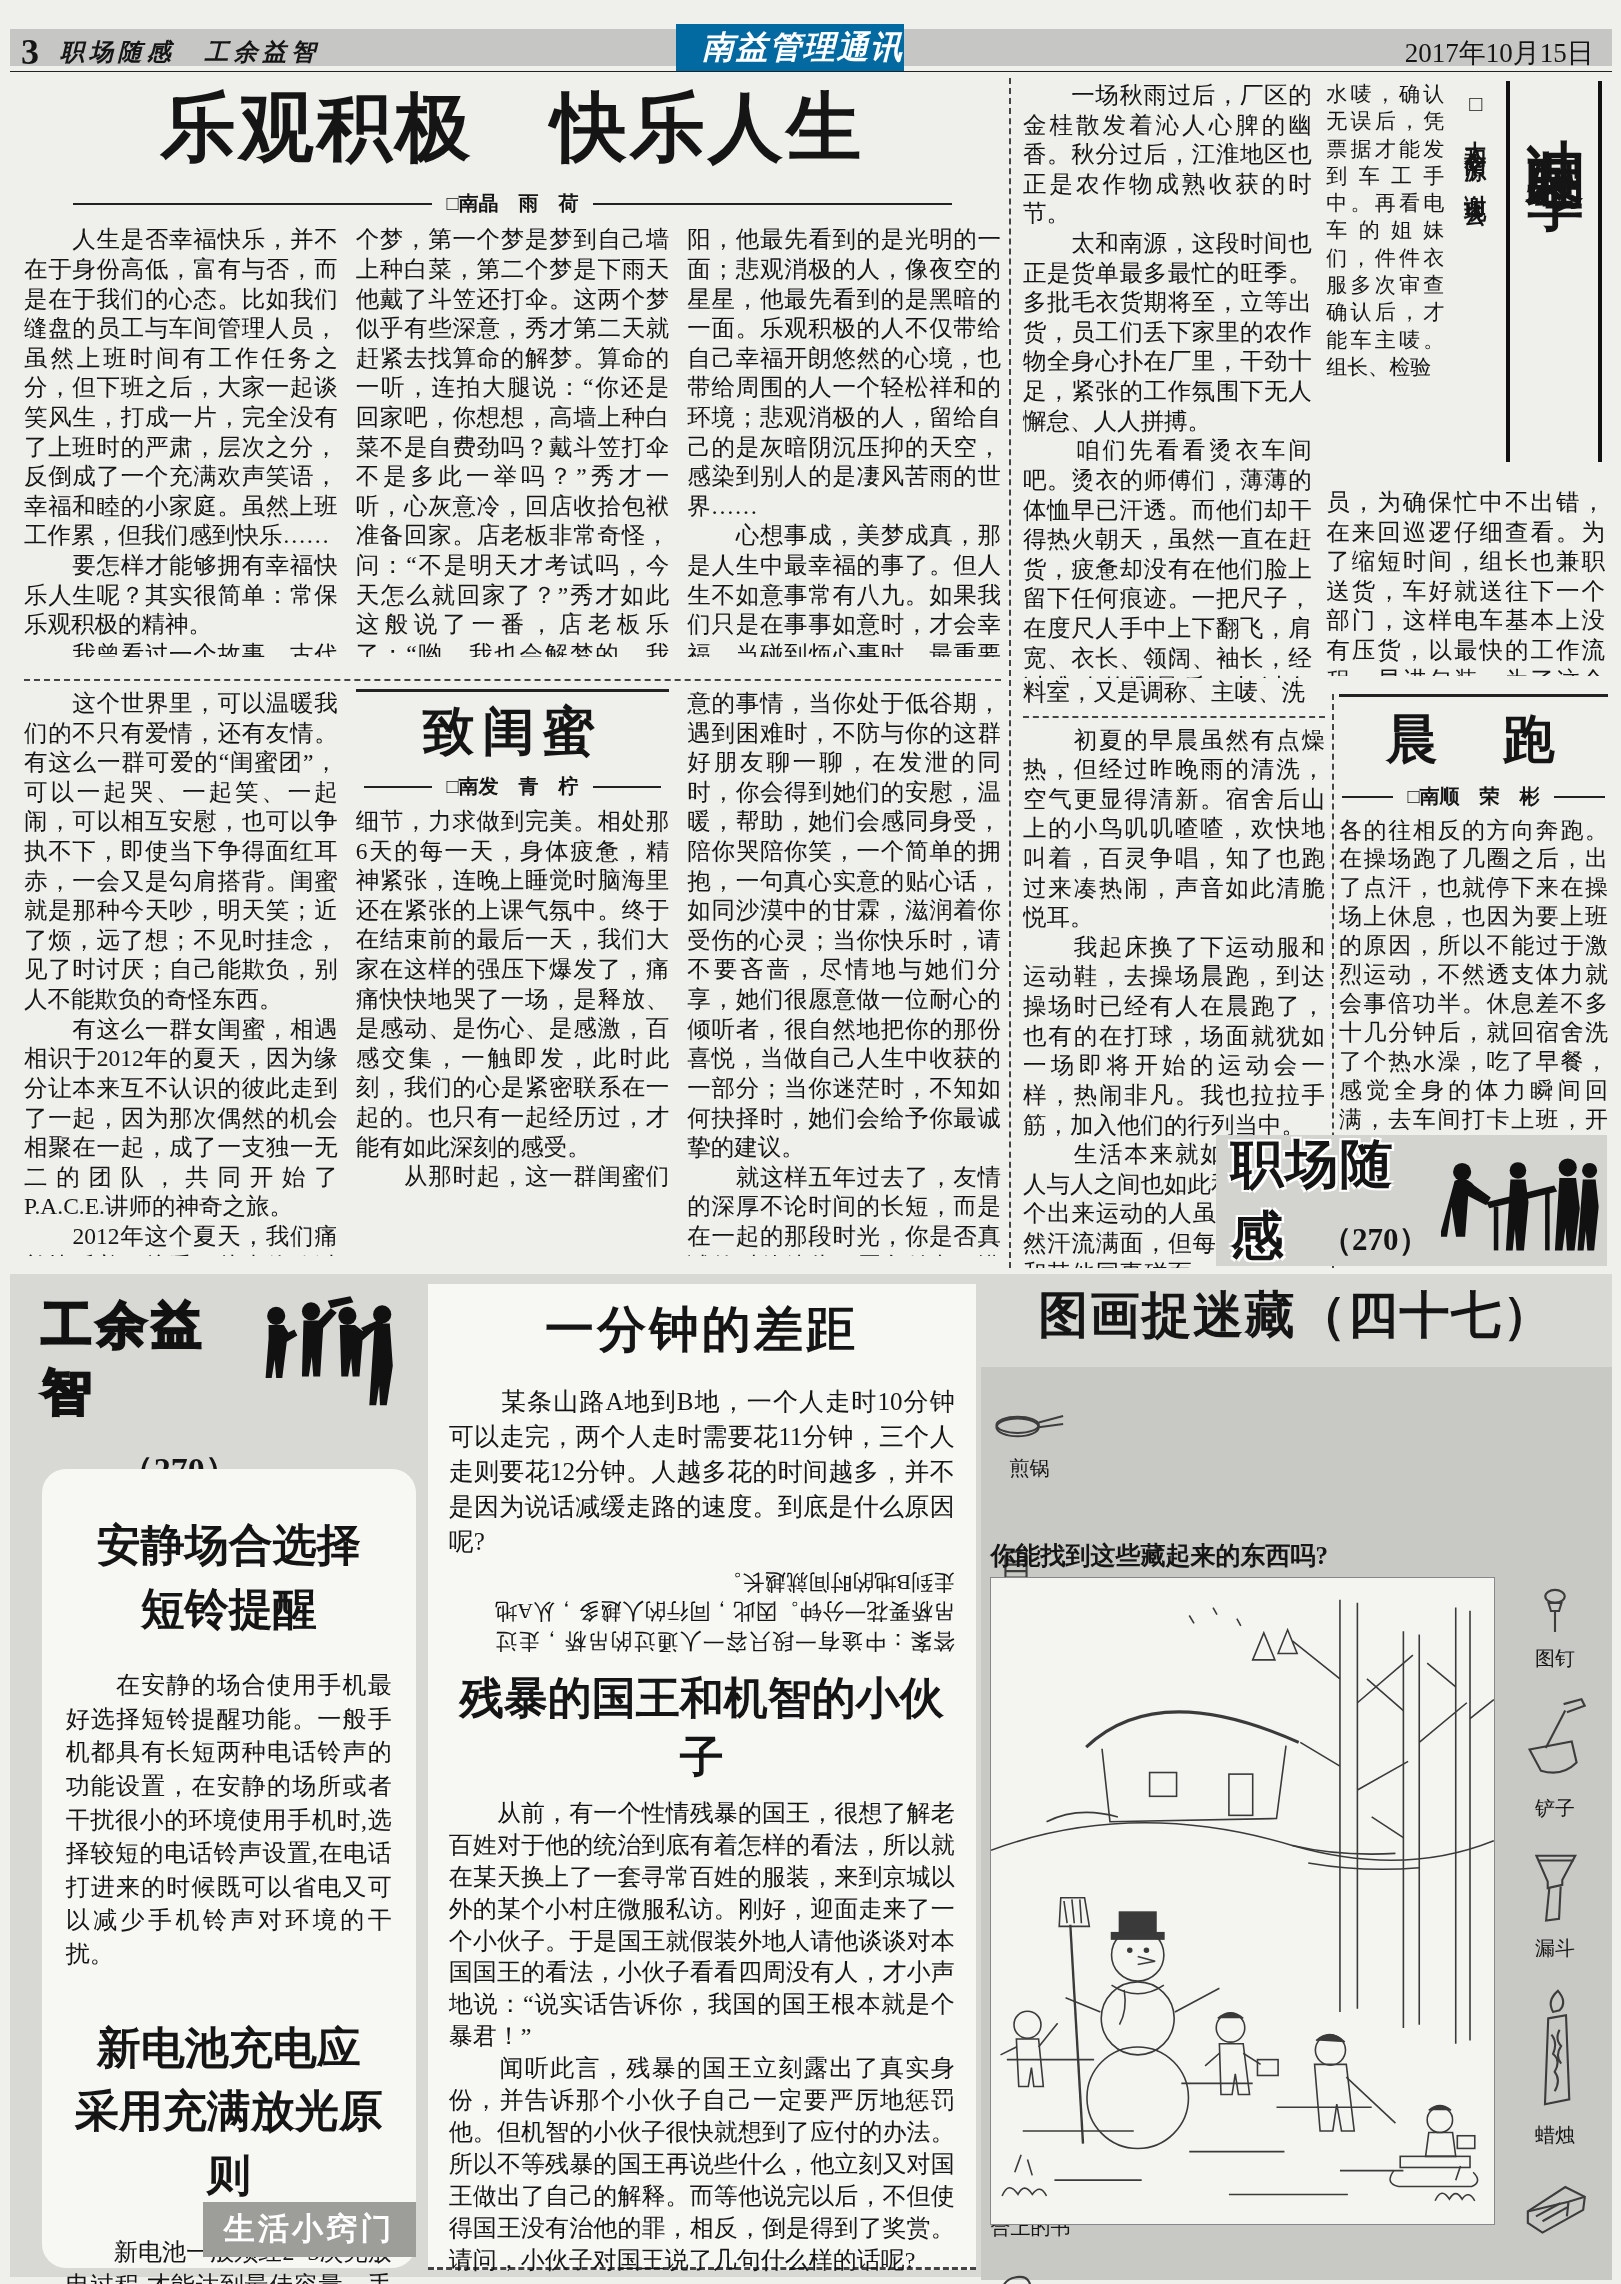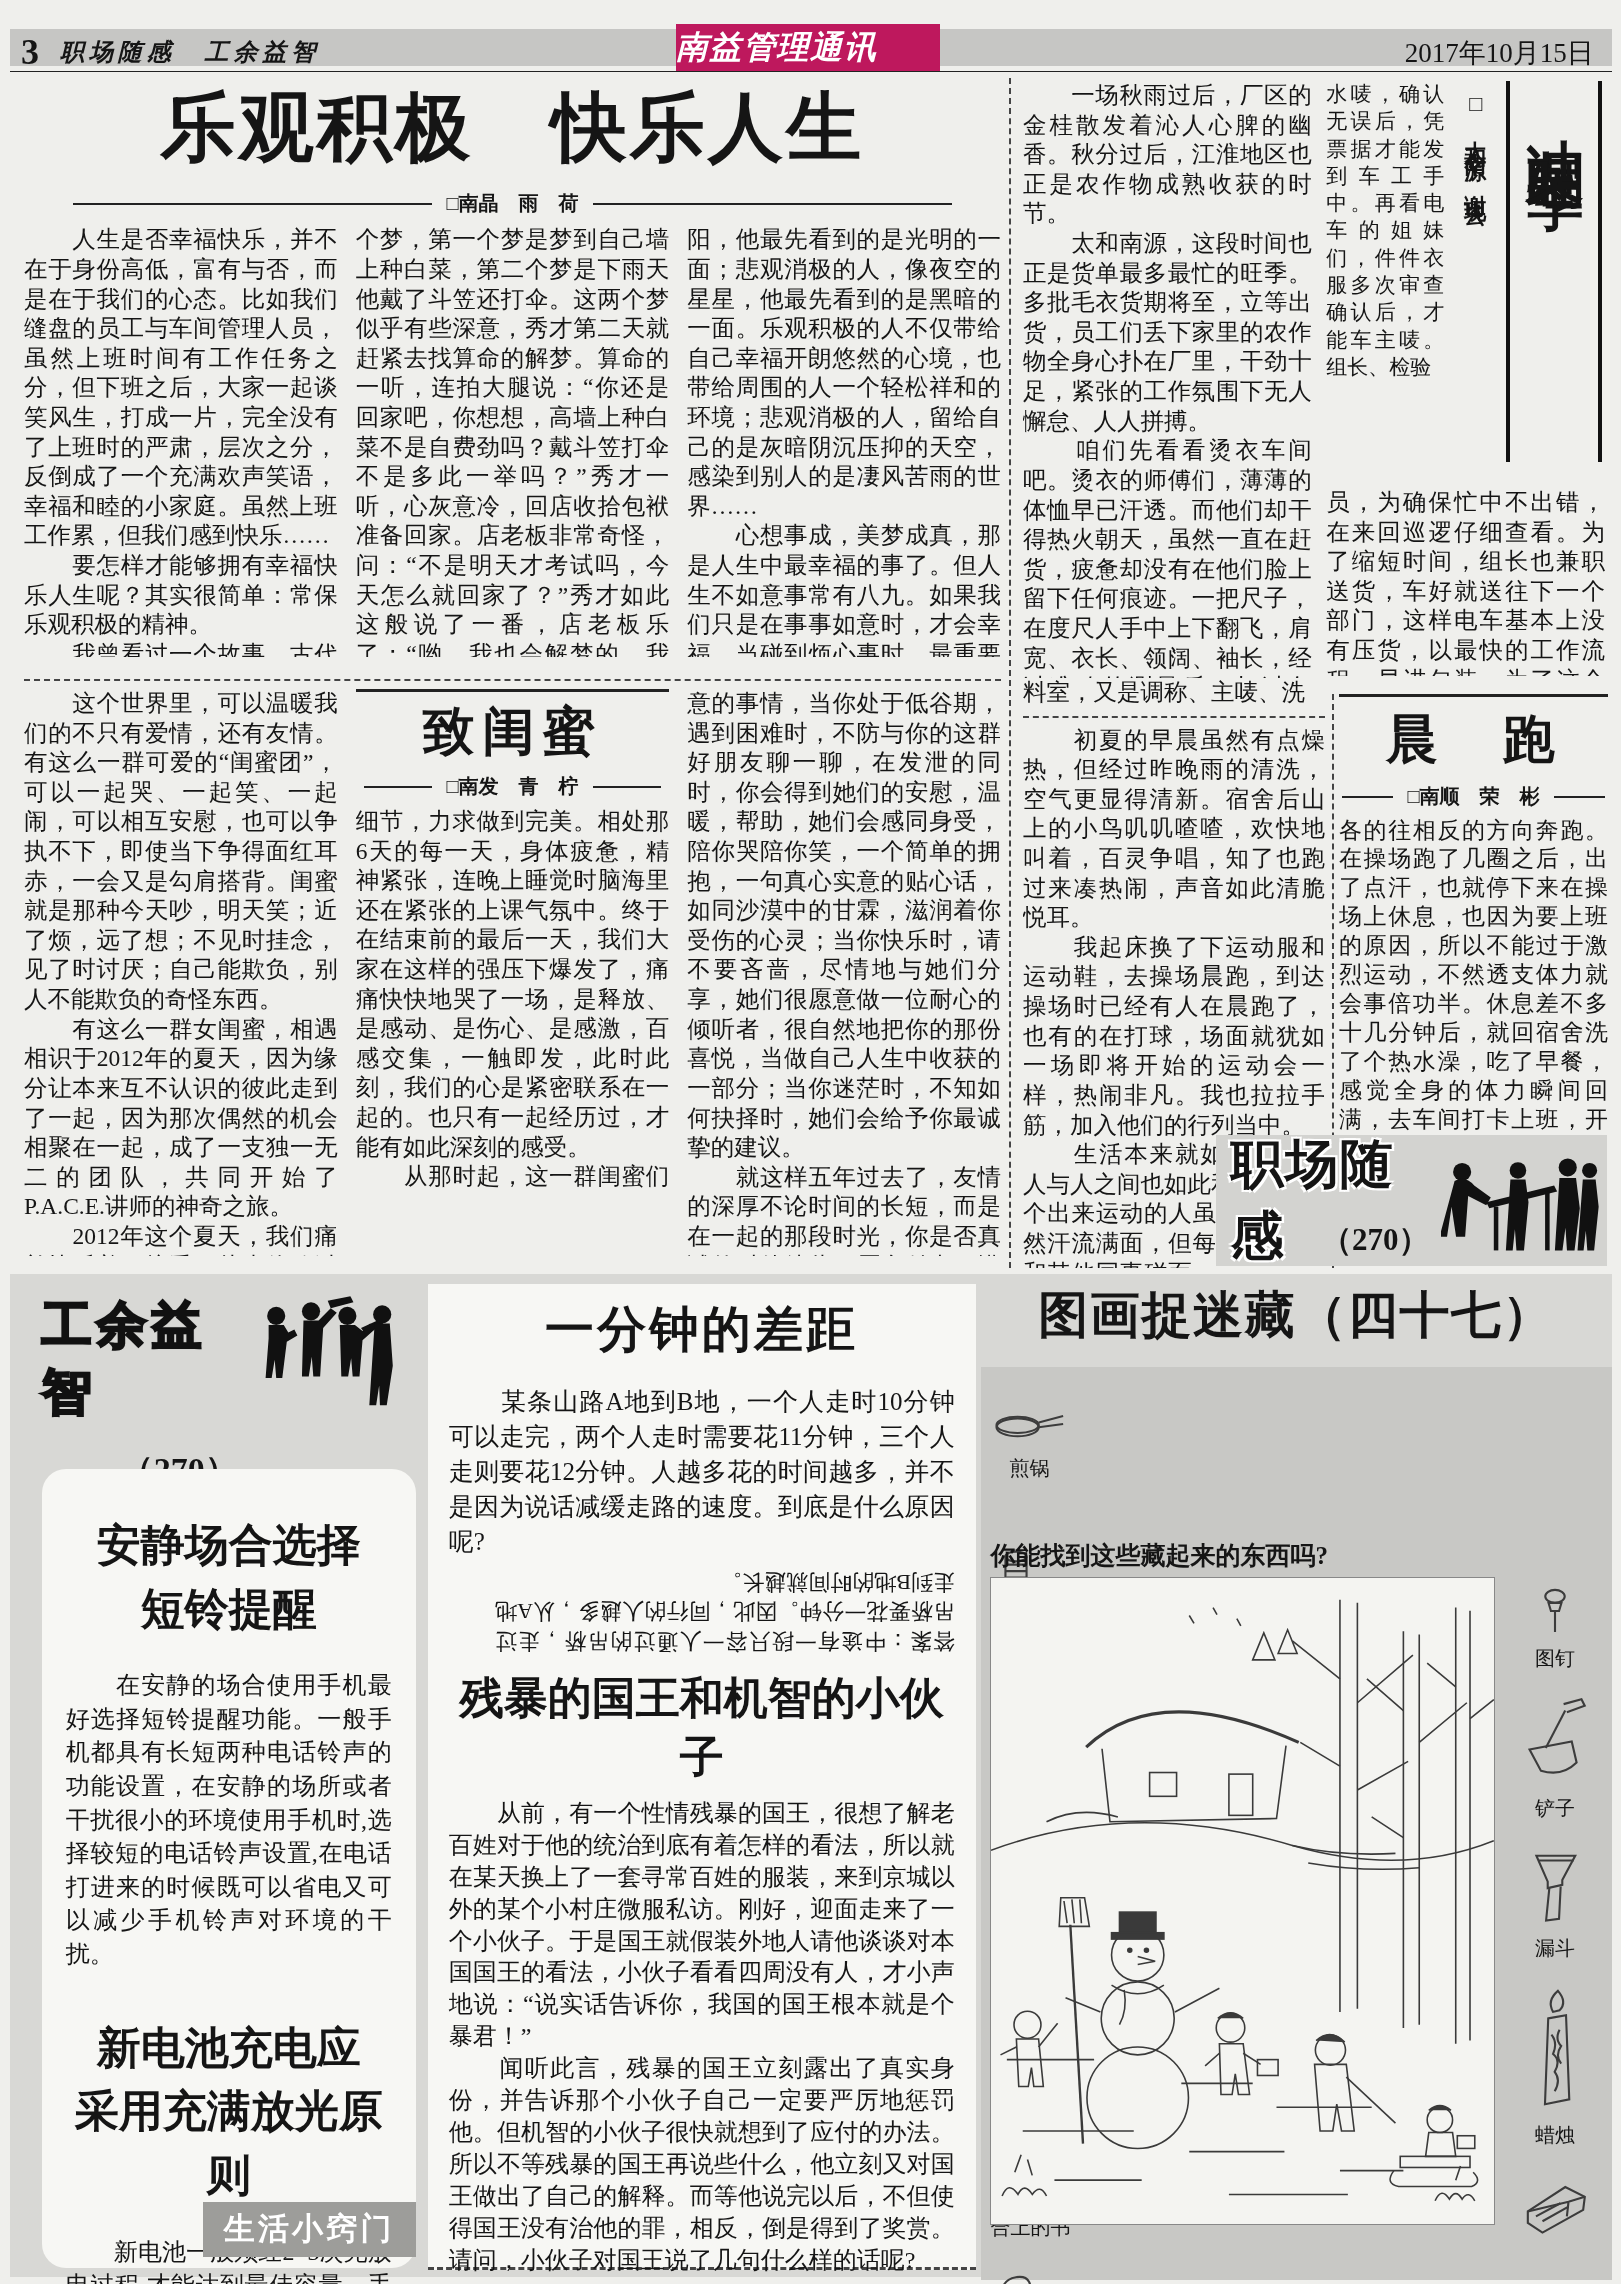--- a/index.html
+++ b/index.html
@@ -11,22 +11,22 @@
   }
   .abs { position:absolute; }
   .prewrap { white-space:pre-wrap; }
   .just { text-align:justify; }
   
   #header-bar { left:9.7px; top:29px; width:1602px; height:37px; background:#c6c6c4; }
   #page-rule { left:9.7px; top:71px; width:1602px; border-top:1.6px solid #222; }
   .hdr-left { position:absolute; left:11.3px; top:1.6px; display:flex; align-items:center; gap:21px; }
   .hdr-num { font-size:36px; font-weight:bold; }
   .hdr-secs { font-size:24px; font-weight:bold; font-style:italic; letter-spacing:4.9px; }
-  #masthead-box { position:absolute; left:666px; top:-4.9px; width:264px; height:47px; background:#be185d;
-    display:flex; align-items:center; justify-content:flex-start; }
+  #masthead-box { position:absolute; left:666px; top:-4.9px; width:228px; height:47px; background:#0369a1;
+    display:flex; align-items:center; justify-content:flex-end; }
   #masthead-box span { color:#fff; font-size:32px; font-weight:bold; font-style:italic; letter-spacing:1.6px; }
   .hdr-date { position:absolute; right:18px; top:5.7px; font-size:27px; font-weight:normal; }
   
   .sec-title { font-weight:bold; text-align:center; }
   .byline { display:flex; align-items:center; justify-content:center; gap:14.6px; font-size:20px; font-weight:bold; }
   .byline .rule { flex:1; border-top:2.4px solid #222; }
   .bodytxt { font-size:23.5px; line-height:1.26; }
   
   #art1 { left:24px; top:78px; width:977px; height:579px; overflow:hidden; }
   #art1 .sec-title { font-size:75px; letter-spacing:3.2px; }

